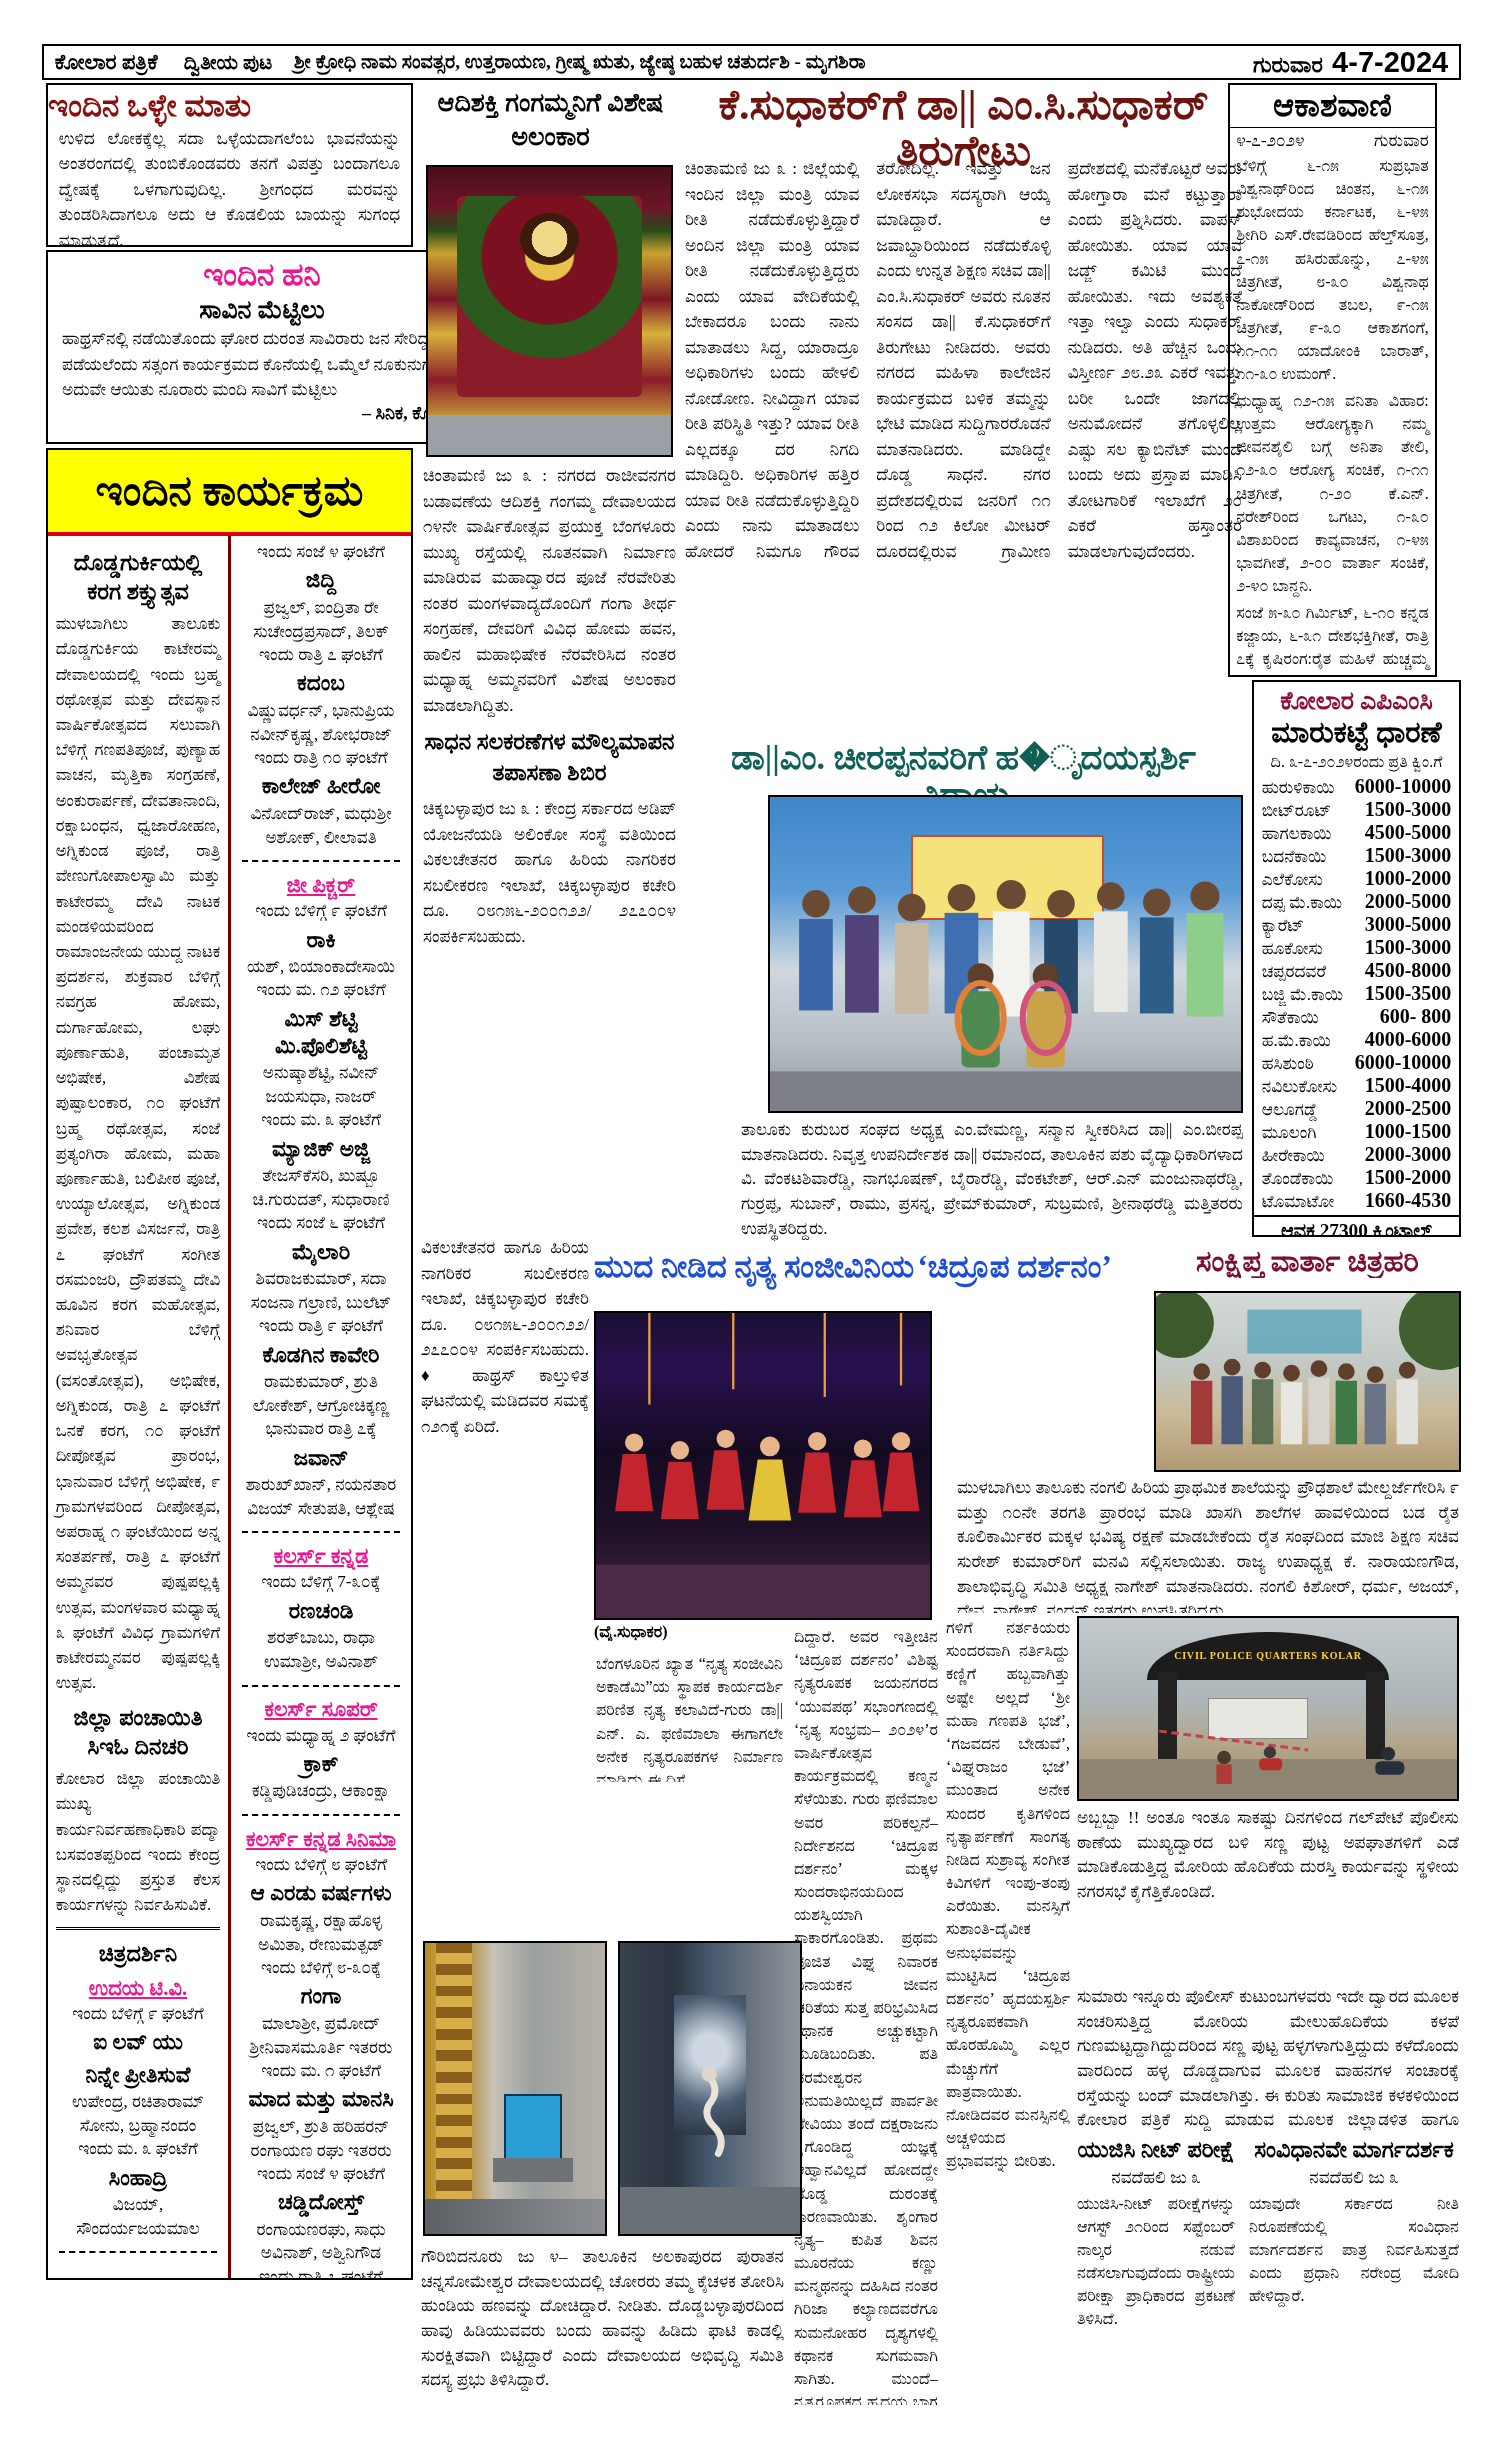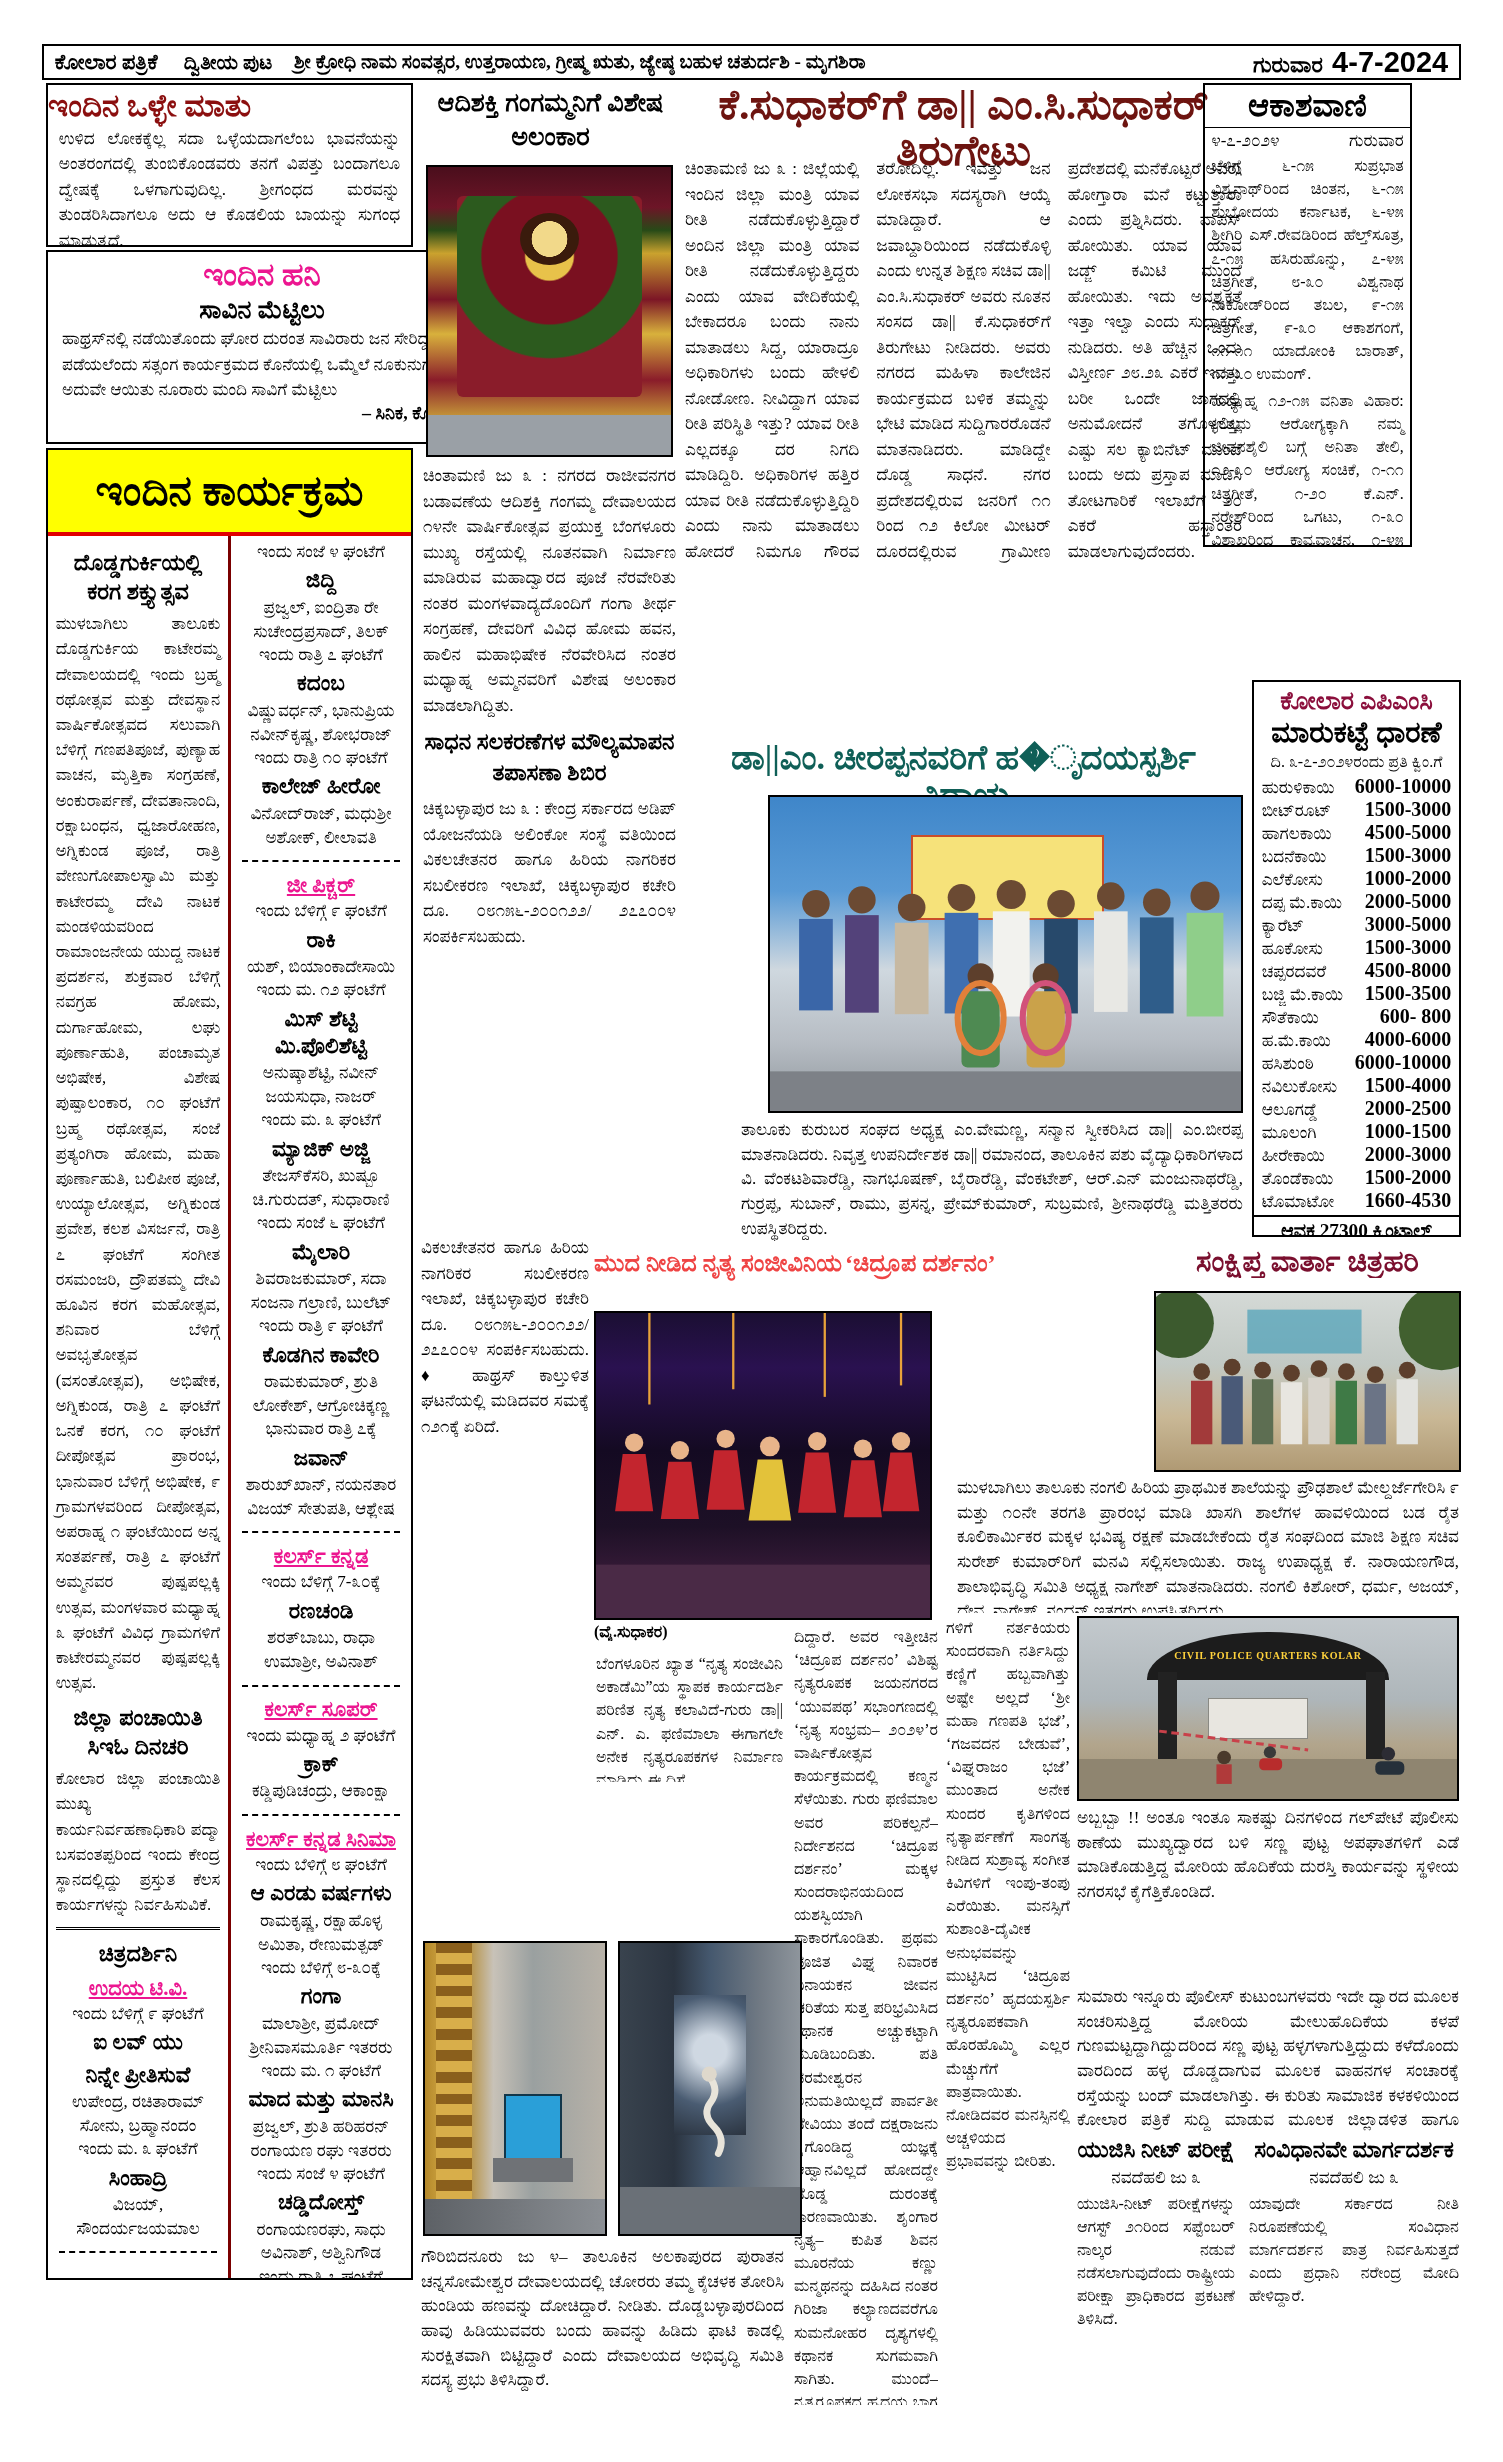--- a/index.html
+++ b/index.html
@@ -27,21 +27,21 @@
   .e-movie{font-weight:bold;font-size:21.6px;text-align:center;line-height:1.25;margin:5.4px 0 1.5px;}
   .e-time{font-size:17px;text-align:center;}
   .e-cast{font-size:17px;text-align:center;line-height:1.4;}
   .e-channel{color:#ec1690;font-weight:bold;font-size:21px;text-align:center;text-decoration:underline;margin:7.7px 0 3.1px;}
   .e-dash{border-top:2.3px dashed #000;margin:10.8px 3.1px;}
   .e-rule2{border-top:3.1px double #000;margin:9.3px 0;}
   
   .hl-main{font-size:42px;font-weight:bold;color:#6d1410;text-align:center;line-height:1.1;}
   .hl-mini{font-size:25.5px;font-weight:bold;text-align:center;line-height:1.35;}
   .hl-teal{font-size:34px;font-weight:bold;color:#0f5f57;text-align:center;line-height:1.1;}
-  .hl-blue{font-size:24px;font-weight:bold;color:#ef4444;line-height:1.1;}
+  .hl-blue{font-size:31px;font-weight:bold;color:#1d4ed8;line-height:1.1;}
   .hl-maroon{font-size:29px;font-weight:bold;color:#7a0f2e;text-align:center;line-height:1.1;}
   .hl-snake{font-size:37px;font-weight:bold;text-align:center;line-height:1.45;}
   .sub-head{font-size:22.4px;font-weight:bold;text-align:center;line-height:1.4;margin:7.7px 0;}
   .dateline{font-size:17px;text-align:center;margin:3.1px 0;}
   .cols3{column-count:3;column-gap:17px;}
   
   .ak-title{font-size:32px;font-weight:bold;text-align:center;border-bottom:1.5px solid #000;padding:1.5px 0 3.1px;}
   .ak-date{display:flex;justify-content:space-between;font-size:17px;padding:3.1px 6.2px;}
   .mk-t1{font-size:25px;font-weight:bold;color:#8b0f3c;text-align:center;padding-top:4.6px;}
   .mk-t2{font-size:29px;font-weight:bold;text-align:center;}
@@ -341,21 +341,21 @@
     <div class="dateline">ನವದೆಹಲಿ ಜು ೩</div>
     <div class="small-t jt">ಯುಜಿಸಿ-ನೀಟ್ ಪರೀಕ್ಷೆಗಳನ್ನು ಆಗಸ್ಟ್ ೨೧ರಿಂದ ಸಪ್ಟೆಂಬರ್ ನಾಲ್ಕರ ನಡುವೆ ನಡೆಸಲಾಗುವುದೆಂದು ರಾಷ್ಟ್ರೀಯ ಪರೀಕ್ಷಾ ಪ್ರಾಧಿಕಾರದ ಪ್ರಕಟಣೆ ತಿಳಿಸಿದೆ.</div>
   </div>
 
   <div class="abs" style="left:1249px;top:2134px;width:210px;height:278px;">
     <div class="sub-head" style="margin:0 0 3.1px;">ಸಂವಿಧಾನವೇ ಮಾರ್ಗದರ್ಶಕ</div>
     <div class="dateline">ನವದೆಹಲಿ ಜು ೩</div>
     <div class="small-t jt">ಯಾವುದೇ ಸರ್ಕಾರದ ನೀತಿ ನಿರೂಪಣೆಯಲ್ಲಿ ಸಂವಿಧಾನ ಮಾರ್ಗದರ್ಶನ ಪಾತ್ರ ನಿರ್ವಹಿಸುತ್ತದೆ ಎಂದು ಪ್ರಧಾನಿ ನರೇಂದ್ರ ಮೋದಿ ಹೇಳಿದ್ದಾರೆ.</div>
   </div>
 
-  <div class="abs bx" style="left:1203px;top:83px;width:209px;height:464px;">
+  <div class="abs bx" style="left:1228px;top:83px;width:209px;height:594px;">
     <div class="ak-title">ಆಕಾಶವಾಣಿ</div>
     <div class="ak-date">
       <span>೪-೭-೨೦೨೪</span>
       <span>ಗುರುವಾರ</span>
     </div>
     <div class="small-t jt" style="padding:0 6.2px;">ಬೆಳಿಗ್ಗೆ ೬-೧೫ ಸುಪ್ರಭಾತ ವಿಶ್ವನಾಥ್‌ರಿಂದ ಚಿಂತನ, ೬-೧೫ ಶುಭೋದಯ ಕರ್ನಾಟಕ, ೬-೪೫ ಶ್ರೀಗಿರಿ ಎಸ್.ರೇವಡಿರಿಂದ ಹೆಲ್ತ್‌ಸೂತ್ರ, ೭-೧೫ ಹಸಿರುಹೊನ್ನು, ೭-೪೫ ಚಿತ್ರಗೀತೆ, ೮-೩೦ ವಿಶ್ವನಾಥ ನಾಕೋಡ್‌ರಿಂದ ತಬಲ, ೯-೧೫ ಚಿತ್ರಗೀತೆ, ೯-೩೦ ಆಕಾಶಗಂಗೆ, ೧೧-೧೧ ಯಾದೋಂಕಿ ಬಾರಾತ್, ೧೧-೩೦ ಉಮಂಗ್.</div>
     <div class="small-t jt" style="padding:3.1px 6.2px 0;">ಮಧ್ಯಾಹ್ನ ೧೨-೧೫ ವನಿತಾ ವಿಹಾರ: ಉತ್ತಮ ಆರೋಗ್ಯಕ್ಕಾಗಿ ನಮ್ಮ ಜೀವನಶೈಲಿ ಬಗ್ಗೆ ಅನಿತಾ ತೇಲಿ, ೧೨-೩೦ ಆರೋಗ್ಯ ಸಂಚಿಕೆ, ೧-೧೧ ಚಿತ್ರಗೀತೆ, ೧-೨೦ ಕೆ.ಎನ್. ನರೇಶ್‌ರಿಂದ ಒಗಟು, ೧-೩೦ ವಿಶಾಖರಿಂದ ಕಾವ್ಯವಾಚನ, ೧-೪೫ ಭಾವಗೀತೆ, ೨-೦೦ ವಾರ್ತಾ ಸಂಚಿಕೆ, ೨-೪೦ ಬಾನ್ದನಿ.</div>
     <div class="small-t jt" style="padding:3.1px 6.2px 0;">ಸಂಜೆ ೫-೩೦ ಗಿರ್ಮಿಟ್, ೬-೧೦ ಕನ್ನಡ ಕಜ್ಜಾಯ, ೬-೩೧ ದೇಶಭಕ್ತಿಗೀತೆ, ರಾತ್ರಿ ೭ಕ್ಕೆ ಕೃಷಿರಂಗ:ರೈತ ಮಹಿಳೆ ಹುಚ್ಚಮ್ಮ ಜೊತೆ ಸಂದರ್ಶನ, ೮-೦೦ ಬೆಳಕಿನಂಗಳ, ೮-೩೦ ಭಾವಗೀತೆ, ೯-೧೫ ಸ್ಪಾಟ್‌ಲೈಟ್, ೯-೩೦ ಕನ್ನಡ ಭಾರತಿ, ೧೦-೦೦ ರಾಷ್ಟ್ರೀಯ ಲಘು ಸಂಗೀತ ಸಮ್ಮೇಳನ: ರೇಣುಕಾ ನಾಕೋಡ್, ಚಂದನಬಾಲರಿಂದ ಗಾಯನ.</div>
   </div>
 

